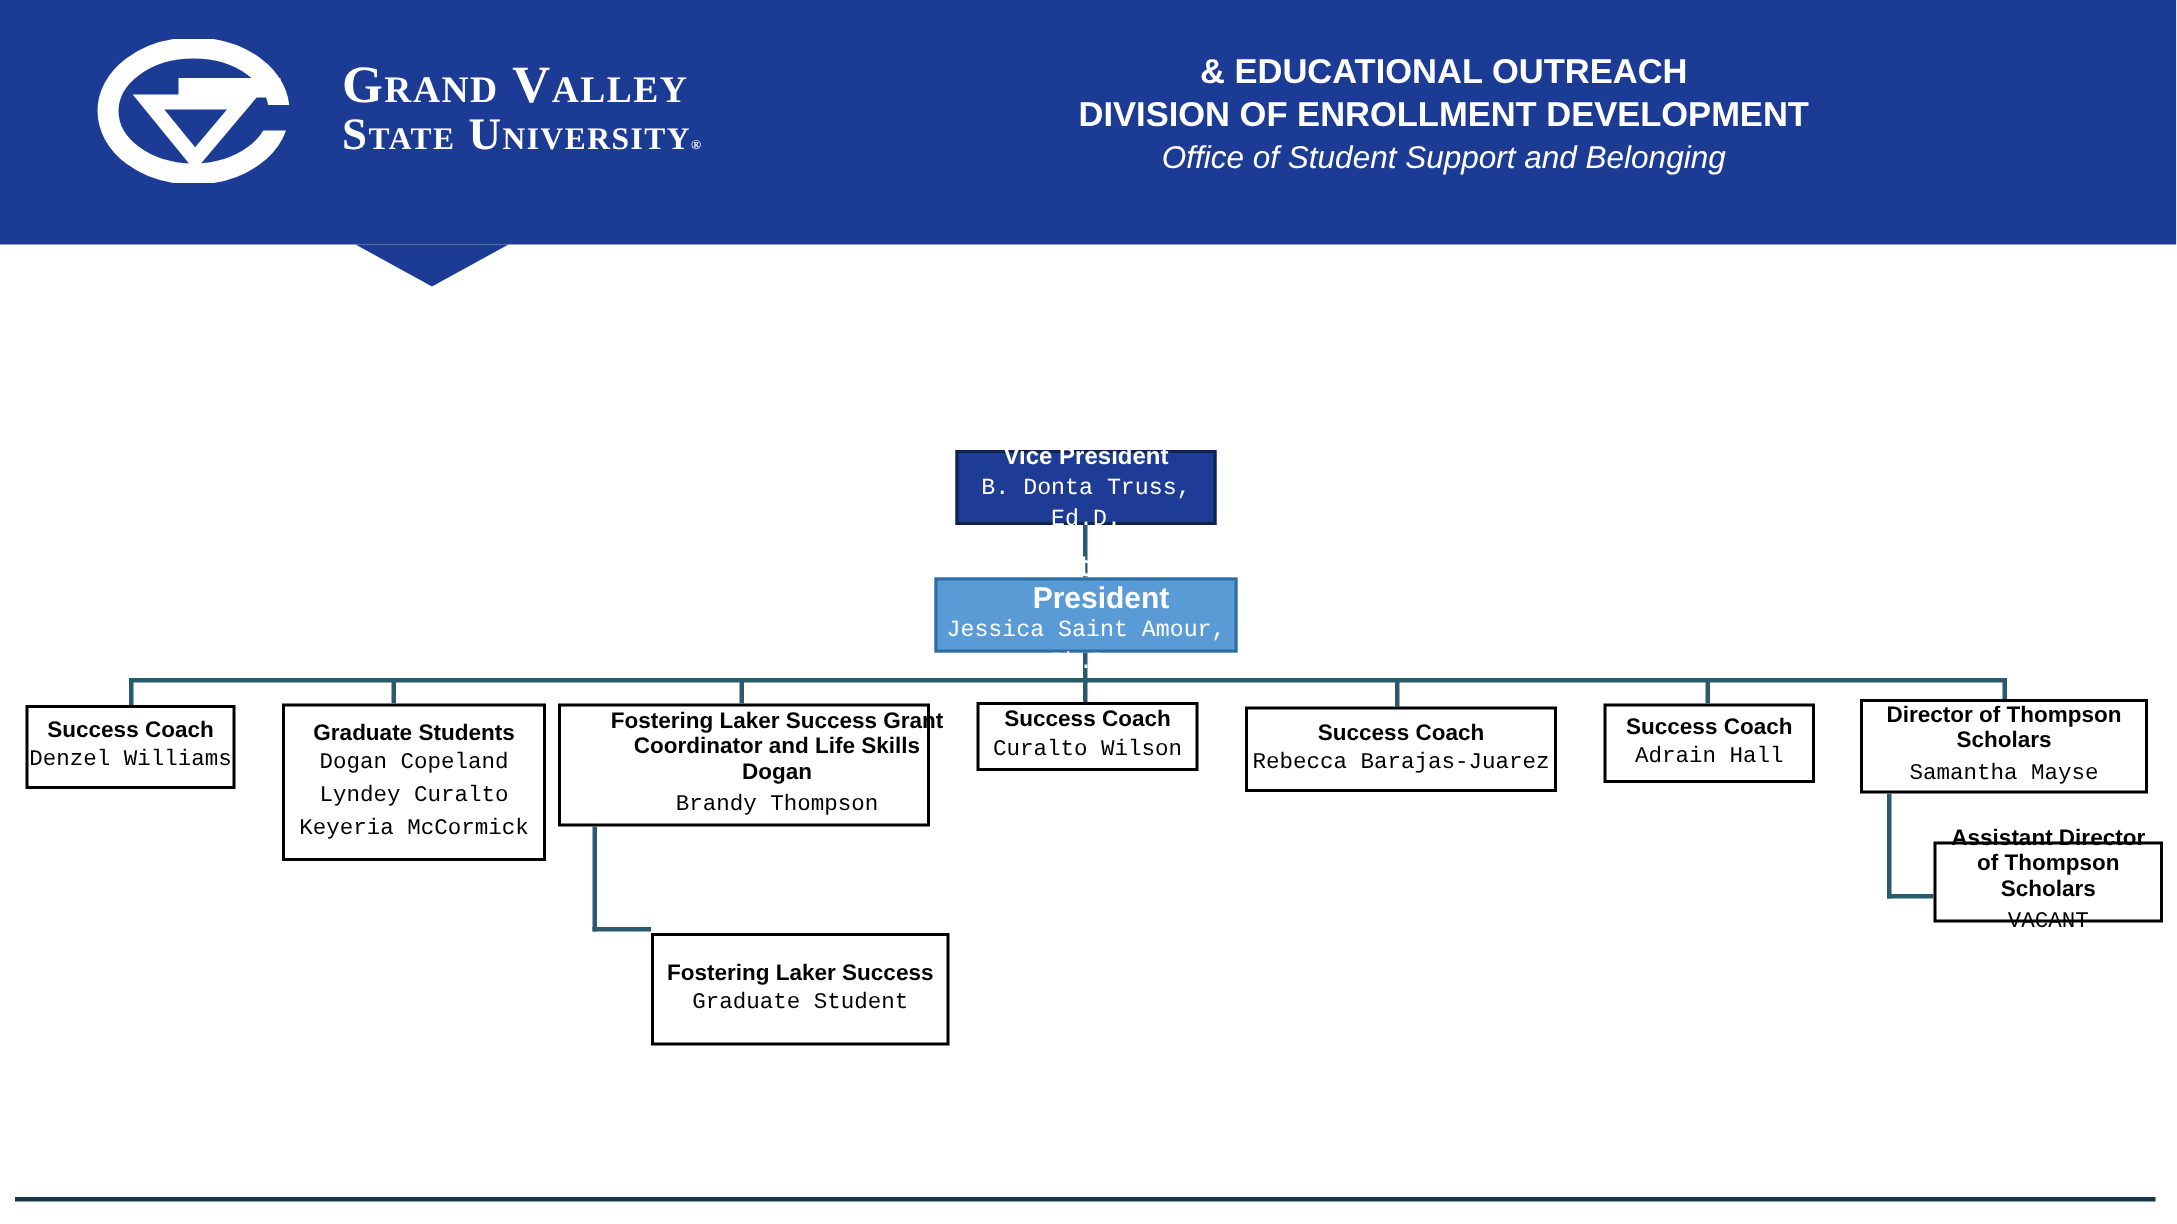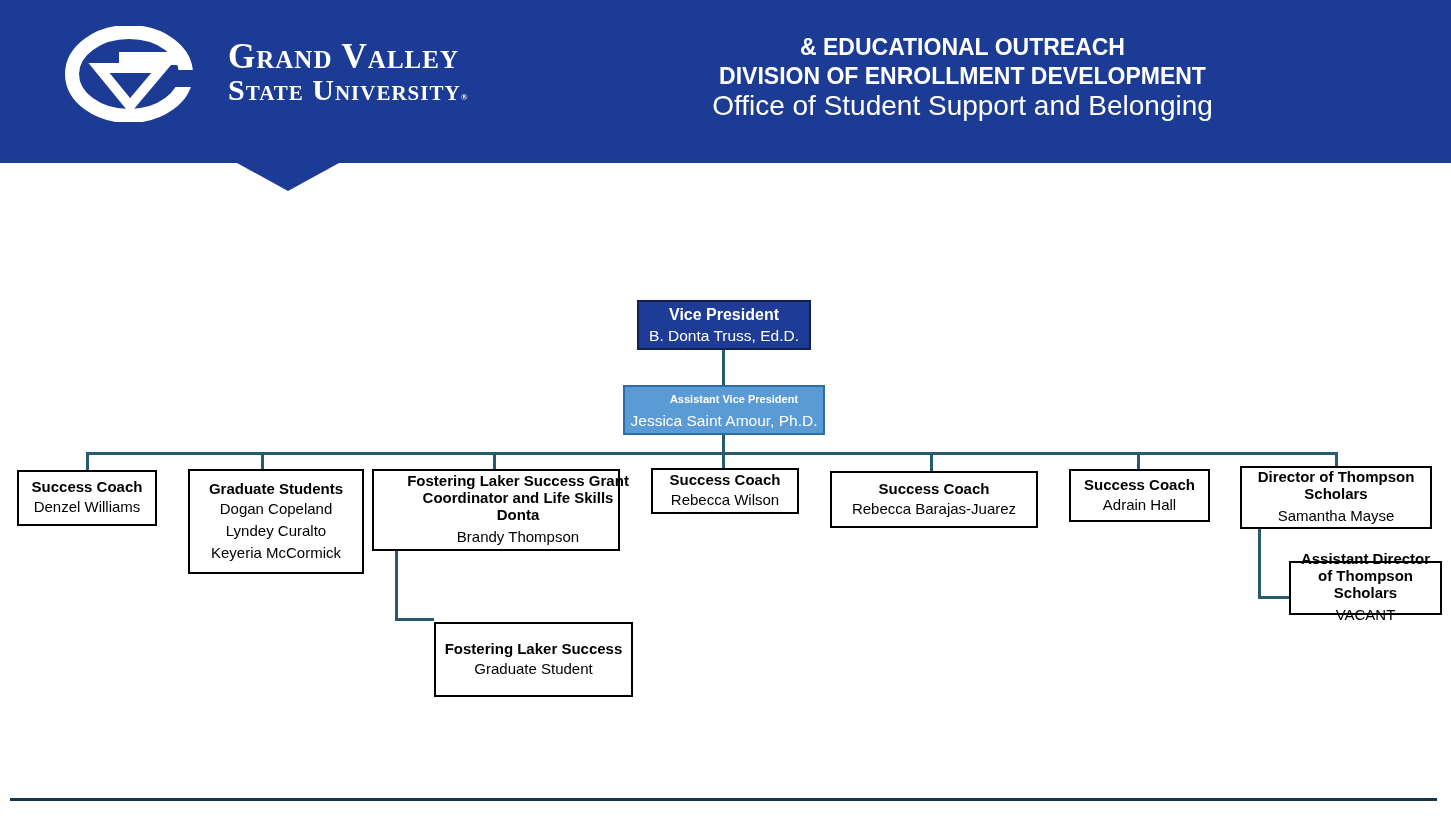--- a/index.html
+++ b/index.html
@@ -14,35 +14,35 @@
   .logo-svg{position:absolute;left:63px;top:26px;}
   .wordmark{position:absolute;left:200px;top:39px;color:#ffffff;
             font-family:"Liberation Serif", serif;font-variant:small-caps;
             font-weight:600;letter-spacing:1px;line-height:1.0;margin-left:28px;}
   .wordmark .wm1{font-size:35px;}
   .wordmark .wm2{font-size:30px;margin-top:1px;position:relative;}
   .wordmark .reg{font-size:9px;font-variant:normal;vertical-align:baseline;}
   .header-titles{position:absolute;left:690px;top:33px;width:545px;text-align:center;
                  color:#ffffff;line-height:29px;}
   .ht-bold{font-size:23px;font-weight:bold;}
-  .ht-sub{font-size:28px;font-weight:normal;}
+  .ht-sub{font-size:21px;font-weight:normal;font-style:italic;}
 
   
   .node{position:absolute;background:#ffffff;border:2px solid #000000;box-sizing:border-box;
         display:flex;flex-direction:column;align-items:center;justify-content:center;
         text-align:center;font-size:15px;color:#000000;z-index:2;}
   .node-title{font-weight:bold;line-height:18px;}
   .node-title div{white-space:nowrap;}
-  .node-people{font-weight:normal;line-height:22px;}
+  .node-people{font-weight:normal;line-height:22px;font-family:Liberation Mono, monospace;}
   .node-people div{white-space:nowrap;}
   .vp-box{background:#1e3c96;border:2px solid #10224f;color:#ffffff;}
   .vp-box .node-title{font-size:16px;line-height:21px;}
   .vp-box .node-people{line-height:21px;font-size:15.5px;}
   .avp-box{background:#5b9bd5;border:2px solid #2e6da4;color:#ffffff;}
-  .avp-box .node-title{font-size:11px;line-height:21px;margin-left:20px;}
+  .avp-box .node-title{font-size:20px;line-height:21px;margin-left:20px;}
   .avp-box .node-people{line-height:21px;font-size:15.5px;}
   .vacant-text div{color:#000000;}
   .tight .node-title{line-height:17px;margin-bottom:3px;}
 
   
   .conn{position:absolute;background:#2a5a6d;z-index:1;}
 
   
   .bottom-rule{position:absolute;left:10px;top:798px;width:1427px;height:3px;background:#17364d;}
 </style>
@@ -114,33 +114,33 @@
         <div>Dogan Copeland</div>
         <div>Lyndey Curalto</div>
         <div>Keyeria McCormick</div>
       </div>
   </div>
 
   <div class="node tight" style="left:372px;top:469px;width:248px;height:82px;padding-left:44px;">
     <div class="node-title">
         <div>Fostering Laker Success Grant</div>
         <div>Coordinator and Life Skills</div>
-        <div>Donta</div>
+        <div>Dogan</div>
       </div>
     <div class="node-people">
         <div>Brandy Thompson</div>
       </div>
   </div>
 
   <div class="node" style="left:651px;top:468px;width:148px;height:46px;">
     <div class="node-title">
         <div>Success Coach</div>
       </div>
     <div class="node-people">
-        <div>Rebecca Wilson</div>
+        <div>Curalto Wilson</div>
       </div>
   </div>
 
   <div class="node" style="left:830px;top:471px;width:208px;height:57px;">
     <div class="node-title">
         <div>Success Coach</div>
       </div>
     <div class="node-people">
         <div>Rebecca Barajas-Juarez</div>
       </div>

